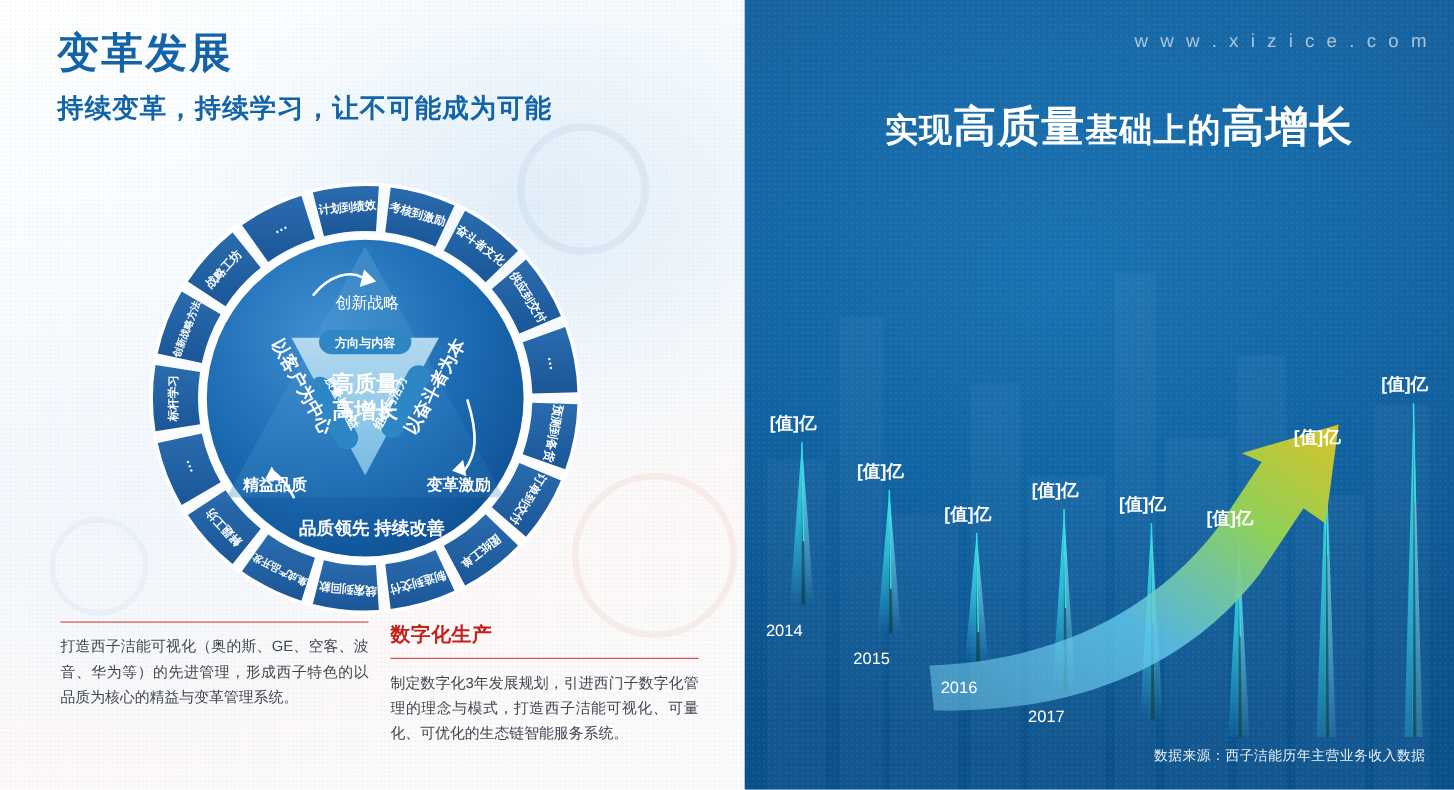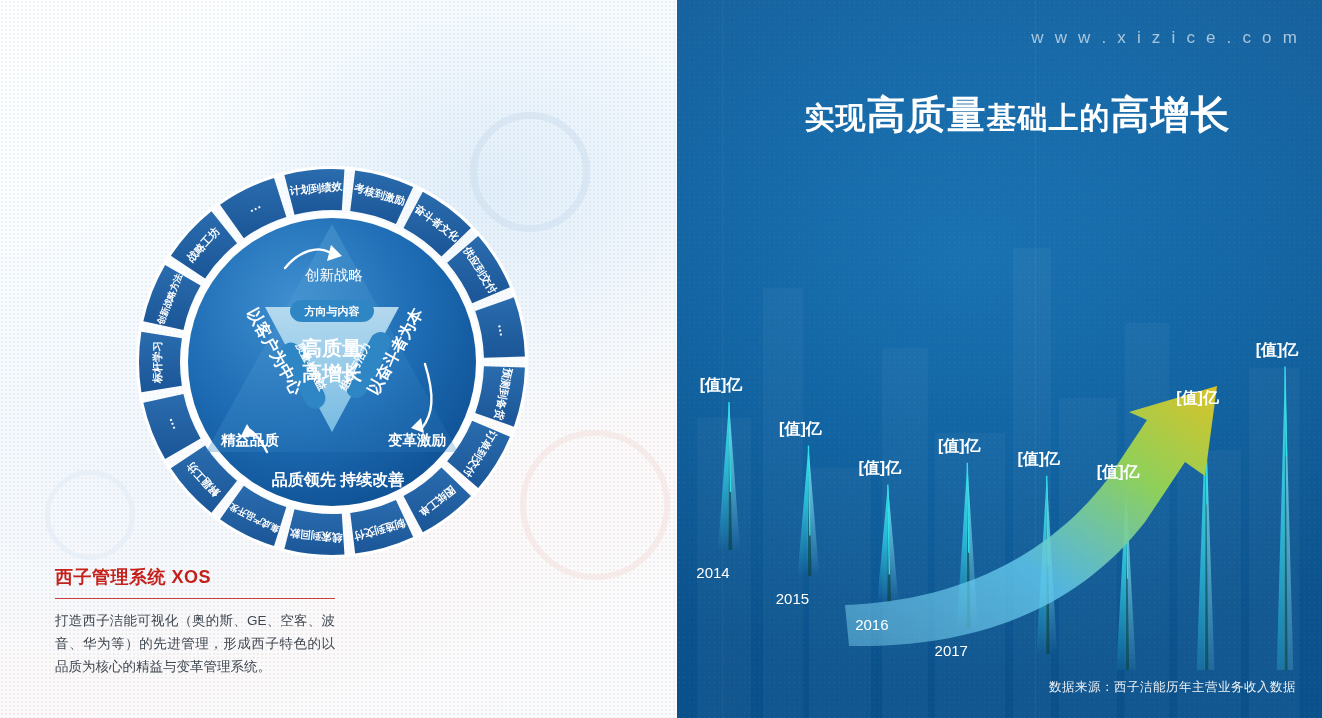--- a/index.html
+++ b/index.html
@@ -98,20 +98,24 @@
 <body>
 
 <div id="stage">
 
   <div id="left-panel">
     <div class="dots"></div>
     <div class="ghost ghost1"></div>
     <div class="ghost ghost2"></div>
     <div class="ghost ghost3"></div>
 
+    <div id="title-block">
+      <div id="main-title">变革发展</div>
+      <div id="sub-title">持续变革，持续学习，让不可能成为可能</div>
+    </div>
 
     <div id="diagram">
       <svg width="420" height="420" viewBox="0 0 420 420" xmlns="http://www.w3.org/2000/svg">
         <defs>
           <radialGradient id="discG" cx="38%" cy="30%" r="78%">
             <stop offset="0%" stop-color="#3f8fd0"></stop>
             <stop offset="55%" stop-color="#1d6cb4"></stop>
             <stop offset="100%" stop-color="#0e4f92"></stop>
           </radialGradient>
           <linearGradient id="triG" x1="0" y1="0" x2="0.6" y2="1">
@@ -206,23 +210,27 @@
           <path d="M 303,212 C 313,244 311,262 300,276"></path>
           <path d="M 145,300 C 140,290 136,284 128,278"></path>
         </g>
         <polygon points="209,93 220,104 205,109" fill="#ffffff"></polygon>
         <polygon points="302,281 289,276 299,266" fill="#ffffff"></polygon>
         <polygon points="125,272 133,285 119,284" fill="#ffffff"></polygon>
       </svg>
     </div>
 
     <div class="txtcol" id="col-a">
-      <div class="hd">西子管理系统 XOS</div>
       <div class="rule"></div>
       <div class="body">打造西子洁能可视化（奥的斯、GE、空客、波音、华为等）的先进管理，形成西子特色的以品质为核心的精益与变革管理系统。</div>
+    </div>
+    <div class="txtcol" id="col-b">
+      <div class="hd">数字化生产</div>
+      <div class="rule"></div>
+      <div class="body">制定数字化3年发展规划，引进西门子数字化管理的理念与模式，打造西子洁能可视化、可量化、可优化的生态链智能服务系统。</div>
     </div>
   </div>
 
   <div id="right-panel">
     <div class="rdots"></div>
 
     <div class="sky" style="left:20px;width:54px;height:300px;"></div>
     <div class="sky" style="left:86px;width:40px;height:430px;"></div>
     <div class="sky" style="left:132px;width:62px;height:250px;"></div>
     <div class="sky" style="left:205px;width:46px;height:370px;"></div>

